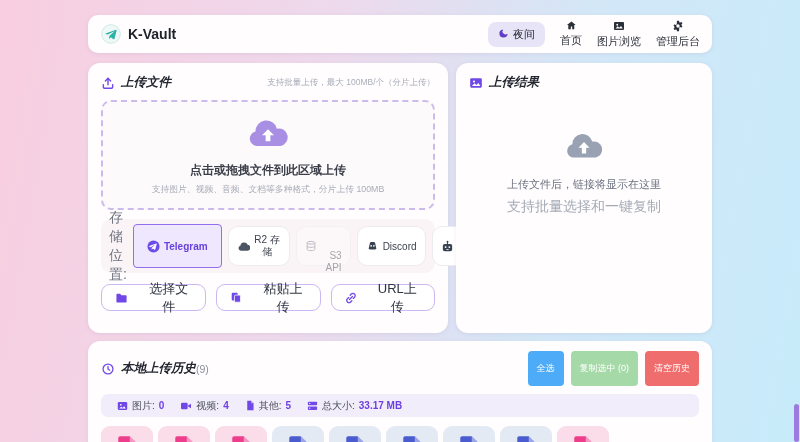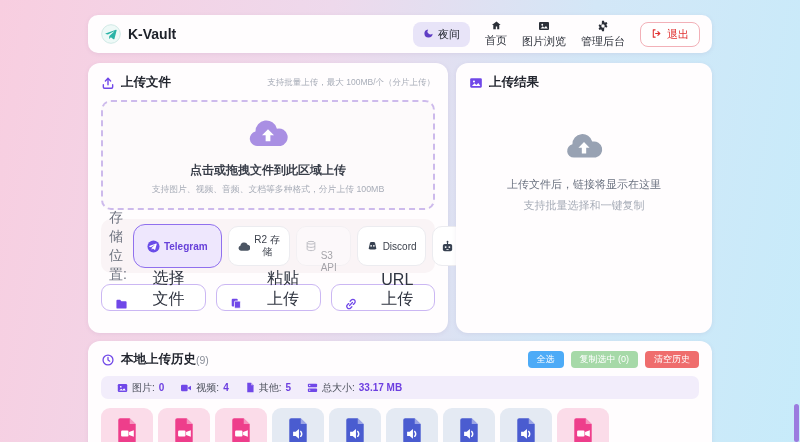--- a/index.html
+++ b/index.html
@@ -20,58 +20,58 @@
   .nav-item { display:flex; align-items:center; background:none; border:none; font-size:11px; color:#2b2f38; font-family:inherit; cursor:pointer;flex-direction:column; }
   .nav-pill { background:#e8e4f8; border:none; border-radius:8px; padding:5px 10px; display:flex; align-items:center; gap:4px; font-size:11px; color:#1d2129; font-family:Liberation Sans, sans-serif; cursor:pointer; }
   .nav-pill .micon { color:#5f3dc4; }
   .logout-btn { display:flex; align-items:center; gap:5px; background:#fff; border:1px solid #f2b1b8; border-radius:8px; padding:4px 10px; font-size:11px; color:#e03131; font-family:inherit; cursor:pointer; }
 
   
   .main-row { display:flex; gap:8px; margin-top:10px; }
   .upload-panel { width:360px; height:270px; padding:11px 13px; }
   .results-panel { flex:1; height:270px; padding:11px 13px; }
   .panel-head { display:flex; align-items:center; justify-content:space-between; }
-  .panel-title { display:flex; align-items:center; gap:6px; font-weight:bold; font-size:12.5px; color:#23262f; }
+  .panel-title { display:flex; align-items:center; gap:6px; font-weight:bold; font-size:12.5px; color:#23262f;font-style:italic; }
   .panel-title .ticon { color:#7048e8; display:flex; }
   .panel-hint { font-size:8.5px; color:#a8adb8; }
 
   
   .dropzone { margin-top:9px; height:110px; border:2px dashed #cdbaec; border-radius:10px; background:#fdfafb; display:flex; flex-direction:column; align-items:center; justify-content:center; cursor:pointer; }
   .dz-cloud { color:#a98fe3; display:flex; }
   .dz-title { font-size:12px; font-weight:bold; color:#393e49; margin-top:7px; }
   .dz-sub { font-size:8.8px; color:#a8adb8; margin-top:5px; }
 
   
   .storage-row { margin-top:9px; background:#faf4f6; border-radius:10px; padding:7px 8px; display:flex; align-items:center; gap:6px; height:54px; }
   .storage-label { width:25px; font-size:14px; color:#6f7480; line-height:1.35; }
   .storage-btn { background:#fff; border:1px solid #ececf0; border-radius:10px; height:40px; padding:0 8px; display:flex; align-items:center; justify-content:center; gap:4px; font-size:10px; color:#3a3f4a; font-family:inherit; cursor:pointer; }
-  .storage-btn.selected { background:#eee7fd; border:1.5px solid #9070ee; color:#6741d9; font-weight:bold; height:44px; padding:0 13px; border-radius:12px; }
+  .storage-btn.selected { background:#eee7fd; border:1.5px solid #9070ee; color:#6741d9; font-weight:bold; height:44px; padding:0 13px; border-radius:4px; }
   .storage-btn .wrap26 { width:27px; line-height:1.25; text-align:center; }
-  .storage-btn .wrap20 { width:21px; line-height:1.25; text-align:left;margin-top:32px; }
+  .storage-btn .wrap20 { width:21px; line-height:1.25; text-align:right;margin-top:32px; }
   .storage-btn.disabled { opacity:.45; cursor:default; }
   .storage-btn .sicon { display:flex; color:#4b5563; }
 
   
   .actions-row { margin-top:11px; display:flex; justify-content:center; gap:10px; }
-  .action-btn { height:27px; padding:0 13px; border:1px solid #cbb7f3; border-radius:9px; background:#fff; font-size:16px; color:#2f3440; display:flex; align-items:flex-end; gap:17px; font-family:inherit; cursor:pointer; }
+  .action-btn { height:27px; padding:0 13px; border:1px solid #cbb7f3; border-radius:9px; background:#fff; font-size:13px; color:#2f3440; display:flex; align-items:center; gap:17px; font-family:inherit; cursor:pointer; }
   .action-btn .aicon { color:#7048e8; display:flex; }
 
   
   .empty-state { margin-top:38px; display:flex; flex-direction:column; align-items:center; }
   .empty-cloud { color:#98a2b3; display:flex; }
   .empty-line1 { font-size:11px; color:#6b7280; margin-top:11px; }
-  .empty-line2 { font-size:11px; color:#a5abb6; margin-top:6px; }
+  .empty-line2 { font-size:14px; color:#a5abb6; margin-top:6px; }
 
   
   .history-panel { margin-top:8px; padding:10px 13px 20px; height:150px; border-radius:12px 12px 0 0; }
   .hist-head { display:flex; align-items:center; justify-content:space-between; }
   .hist-left { display:flex; align-items:center; }
   .hist-count { font-size:10.5px; color:#8a8f99; font-weight:normal; }
   .hist-btns { display:flex; gap:7px; }
-  .hbtn { height:17px; padding:0 9px; border:none; border-radius:4px; font-size:9px; color:#fff; display:flex; align-items:center; font-family:inherit; cursor:pointer; }
+  .hbtn { height:35px; padding:0 9px; border:none; border-radius:4px; font-size:9px; color:#fff; display:flex; align-items:center; font-family:inherit; cursor:pointer; }
   .hbtn.blue { background:#4dabf7; }
   .hbtn.green { background:#a6d9a8; }
   .hbtn.red { background:#ef6d6d; }
 
   .stats-bar { margin-top:8px; background:#f2edfb; border-radius:7px; padding:5px 16px; display:flex; align-items:center; gap:16px; height:23px; }
   .stat { display:flex; align-items:center; gap:4px; font-size:10px; color:#4a4f5a; }
   .stat .sticon { color:#7048e8; display:flex; }
   .stat-value { color:#6d3fe0; font-weight:bold; }
 
   .file-cards { margin-top:9px; display:flex; gap:5px; }
@@ -114,28 +114,20 @@
               <path d="M5 17l4.5-4.5 3 3L16 12l3.5 5z" fill="#fff"></path>
             </svg></span>
         <span>图片浏览</span>
       </button>
       <button class="nav-item">
         <span><svg width="12" height="12" viewBox="0 0 14 14">
               <path fill="#2b2f38" fill-rule="evenodd" d="M5.8 1h2.4l.3 1.5c.4.1.8.3 1.1.5l1.4-.7 1.2 1.7-1.1 1c.1.4.1.8 0 1.2l1.1 1-1.2 1.7-1.4-.7c-.3.2-.7.4-1.1.5L8.2 13H5.8l-.3-1.5c-.4-.1-.8-.3-1.1-.5l-1.4.7-1.2-1.7 1.1-1c-.1-.4-.1-.8 0-1.2l-1.1-1 1.2-1.7 1.4.7c.3-.2.7-.4 1.1-.5L5.8 1zm1.2 4a2 2 0 100 4 2 2 0 000-4z"></path>
             </svg></span>
         <span>管理后台</span>
       </button>
-      <button class="logout-btn">
-        <span><svg width="11" height="11" viewBox="0 0 24 24" fill="none" stroke="#e03131" stroke-width="2.4" stroke-linecap="round" stroke-linejoin="round">
-              <path d="M9 4H5v16h4"></path>
-              <path d="M15 8l4 4-4 4"></path>
-              <path d="M19 12h-9"></path>
-            </svg></span>
-        <span>退出</span>
-      </button>
     </nav>
   </header>
 
   <div class="main-row">
 
     <section class="upload-panel card">
       <div class="panel-head">
         <div class="panel-title">
           <span class="ticon">
               <svg width="14" height="14" viewBox="0 0 24 24" fill="none" stroke="currentColor" stroke-width="2.4" stroke-linecap="round" stroke-linejoin="round">

